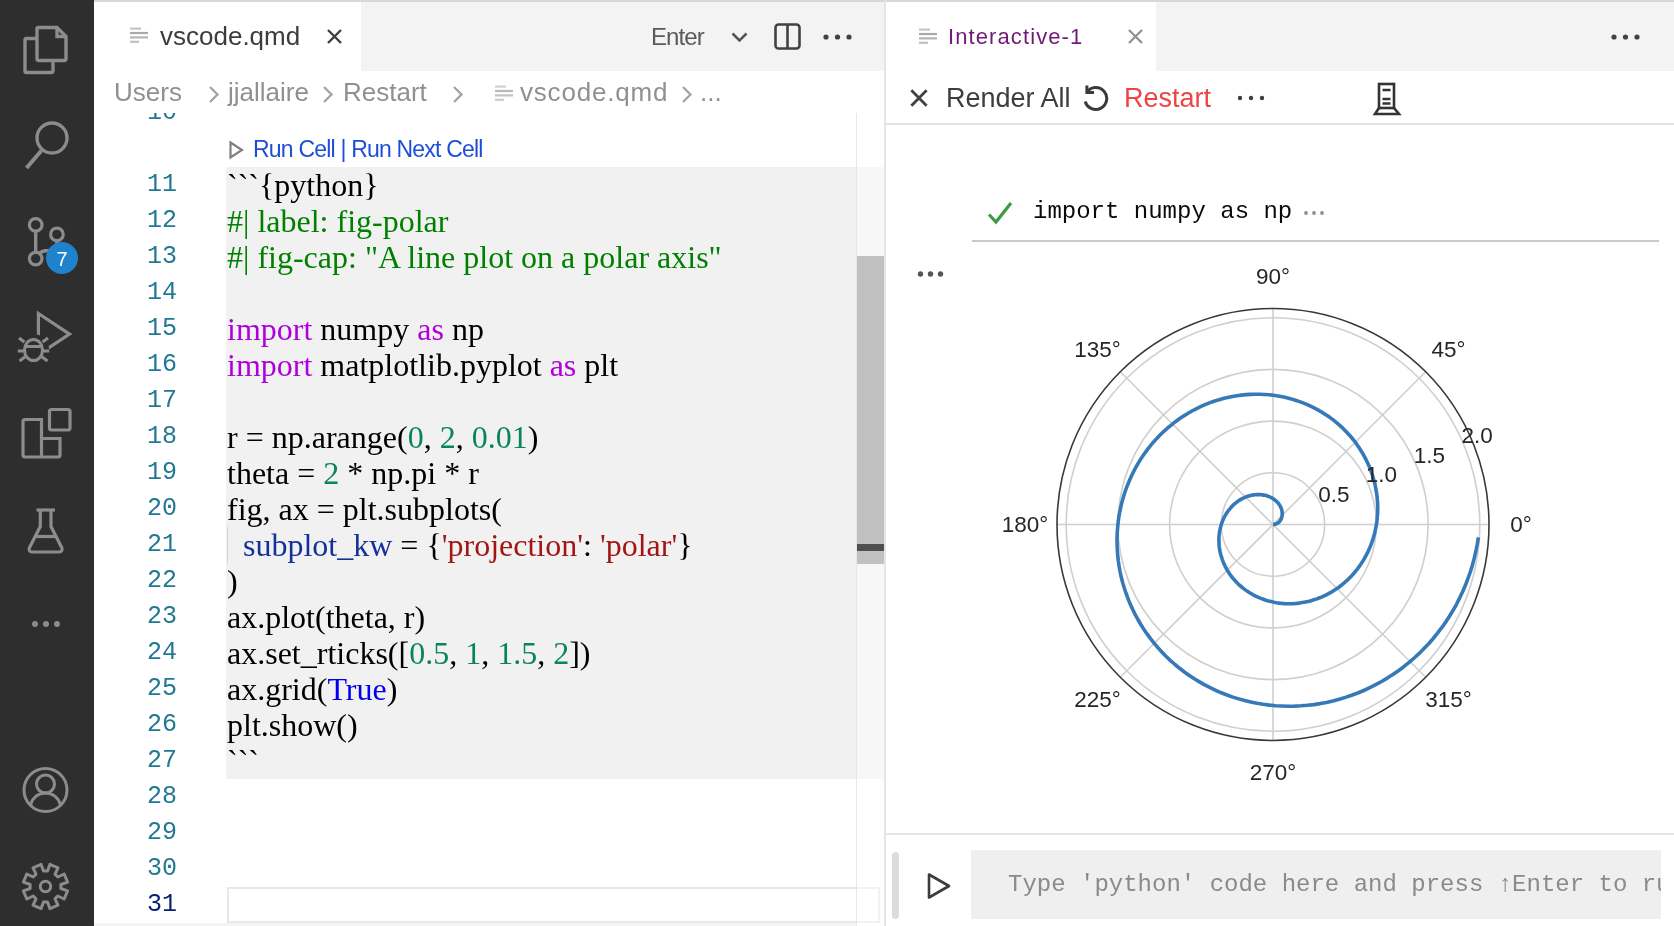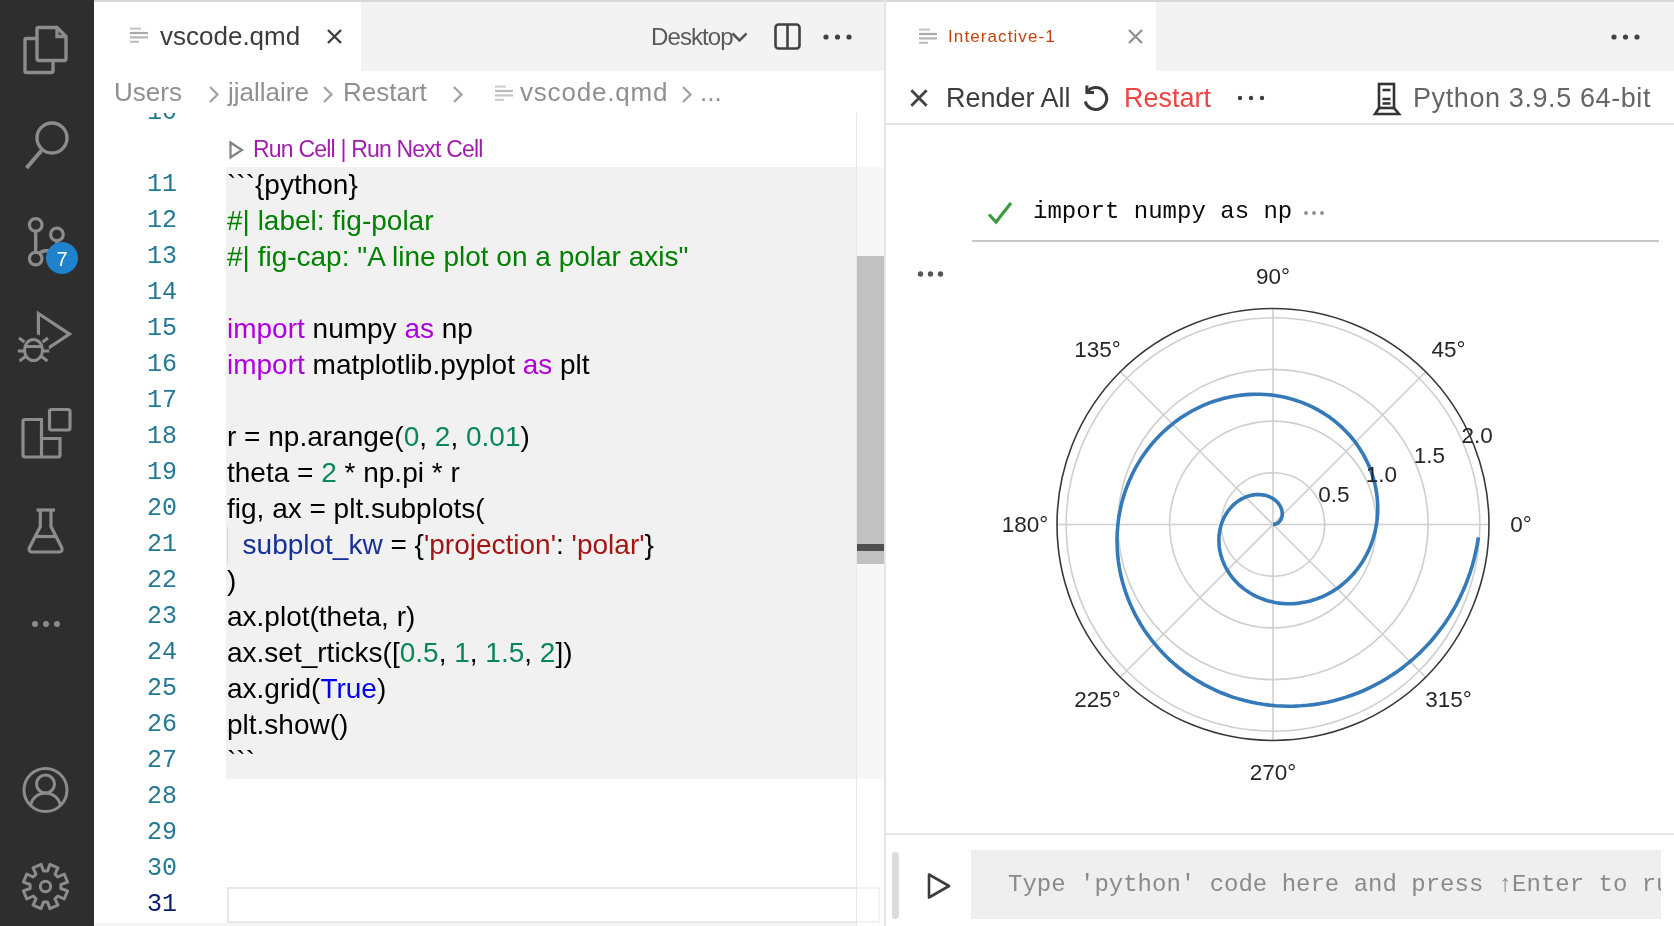--- a/index.html
+++ b/index.html
@@ -1,18 +1,18 @@
 <!DOCTYPE html>
 <html><head><meta charset="utf-8">
 <style>
 *{margin:0;padding:0;box-sizing:border-box}
 html,body{width:1674px;height:926px;overflow:hidden;background:#fff;font-family:"Liberation Sans",sans-serif}
 .abs{position:absolute}
 #page{position:relative;width:1674px;height:926px}
-.crow{position:absolute;height:36px;line-height:36px;font-family:Liberation Sans, sans-serif;font-size:28px;white-space:pre}
+.crow{position:absolute;height:36px;line-height:36px;font-family:Liberation Serif, serif;font-size:32px;white-space:pre}
 .gnum{position:absolute;width:83px;text-align:right;height:36px;line-height:36px;font-family:"Liberation Mono",monospace;font-size:25px;color:#237893;left:94px}
 svg text{font-family:"Liberation Sans",sans-serif}
 .bc{position:absolute;top:71px;height:42px;line-height:42px;font-size:26px;color:#909090}
 </style></head>
 <body>
 <div id="page">
 
 
 <div class="abs" style="left:94px;top:0;width:792px;height:926px;background:#fff"></div>
 
@@ -24,21 +24,21 @@
         <path d="M1 1.6 H12" stroke="#C6C6C6"></path>
         <path d="M1 6 H19"></path>
         <path d="M1 10.4 H19" stroke="#B5B5B5"></path>
         <path d="M1 14.8 H10" stroke="#C0C0C0"></path>
       </g>
     </svg>
 <div class="abs" style="left:160px;top:0;height:71px;line-height:73px;font-size:26px;color:#3C3C3C">vscode.qmd</div>
 <svg style="position:absolute;left:326px;top:28px" width="17" height="17" viewBox="0 0 17 17">
       <path d="M2 2 L15 15 M15 2 L2 15" stroke="#3F3F3F" stroke-width="2.4" fill="none"></path>
     </svg>
-<div class="abs" style="left:651px;top:0;height:71px;line-height:73px;font-size:24px;letter-spacing:-0.9px;color:#5A5A5A">Desktop</div>
+<div class="abs" style="left:651px;top:0;height:71px;line-height:73px;font-size:24px;letter-spacing:-0.9px;color:#5A5A5A">Enter</div>
 <svg class="abs" style="left:731px;top:32px" width="17" height="11" viewBox="0 0 17 11">
       <path d="M1.5 1.5 L8.5 8.5 L15.5 1.5" stroke="#555" stroke-width="2.5" fill="none"></path>
     </svg>
 <svg class="abs" style="left:774px;top:23px" width="27" height="27" viewBox="0 0 27 27">
       <rect x="1.5" y="1.5" width="24" height="24" rx="3" stroke="#424242" stroke-width="2.6" fill="none"></rect>
       <path d="M13.5 2 V25" stroke="#424242" stroke-width="2.6"></path>
     </svg>
 <g></g>
 <svg class="abs" style="left:822px;top:32px" width="32" height="10" viewBox="0 0 32 10">
       <g fill="#424242">
@@ -83,21 +83,21 @@
 <div class="abs" style="left:226px;top:167px;width:658px;height:612px;background:#F1F1F1"></div>
 
 <div class="abs" style="left:94px;top:113px;width:790px;height:813px;overflow:hidden">
   <div class="gnum" style="top:-18px;left:0">10</div>
 </div>
 <div class="gnum" style="top:167px;color:#237893">11</div><div class="gnum" style="top:203px;color:#237893">12</div><div class="gnum" style="top:239px;color:#237893">13</div><div class="gnum" style="top:275px;color:#237893">14</div><div class="gnum" style="top:311px;color:#237893">15</div><div class="gnum" style="top:347px;color:#237893">16</div><div class="gnum" style="top:383px;color:#237893">17</div><div class="gnum" style="top:419px;color:#237893">18</div><div class="gnum" style="top:455px;color:#237893">19</div><div class="gnum" style="top:491px;color:#237893">20</div><div class="gnum" style="top:527px;color:#237893">21</div><div class="gnum" style="top:563px;color:#237893">22</div><div class="gnum" style="top:599px;color:#237893">23</div><div class="gnum" style="top:635px;color:#237893">24</div><div class="gnum" style="top:671px;color:#237893">25</div><div class="gnum" style="top:707px;color:#237893">26</div><div class="gnum" style="top:743px;color:#237893">27</div><div class="gnum" style="top:779px;color:#237893">28</div><div class="gnum" style="top:815px;color:#237893">29</div><div class="gnum" style="top:851px;color:#237893">30</div><div class="gnum" style="top:887px;color:#0B216F">31</div>
 
 <svg class="abs" style="left:228px;top:140px" width="17" height="20" viewBox="0 0 17 20">
       <path d="M2.5 2.5 L14 10 L2.5 17.5 Z" stroke="#808080" stroke-width="2.2" fill="none"></path>
     </svg>
-<div class="abs" style="left:253px;top:131px;height:36px;line-height:36px;font-size:23px;letter-spacing:-0.8px;color:#a21caf">Run Cell | Run Next Cell</div>
+<div class="abs" style="left:253px;top:131px;height:36px;line-height:36px;font-size:23px;letter-spacing:-0.8px;color:#1d4ed8">Run Cell | Run Next Cell</div>
 <div class="crow" style="top:167px;left:227px"><span style="color:#000000">```{python}</span></div><div class="crow" style="top:203px;left:227px"><span style="color:#008000">#| label: fig-polar</span></div><div class="crow" style="top:239px;left:227px"><span style="color:#008000">#| fig-cap: "A line plot on a polar axis"</span></div><div class="crow" style="top:311px;left:227px"><span style="color:#AF00DB">import</span><span style="color:#000000"> numpy </span><span style="color:#AF00DB">as</span><span style="color:#000000"> np</span></div><div class="crow" style="top:347px;left:227px"><span style="color:#AF00DB">import</span><span style="color:#000000"> matplotlib.pyplot </span><span style="color:#AF00DB">as</span><span style="color:#000000"> plt</span></div><div class="crow" style="top:419px;left:227px"><span style="color:#000000">r = np.arange(</span><span style="color:#098658">0</span><span style="color:#000000">, </span><span style="color:#098658">2</span><span style="color:#000000">, </span><span style="color:#098658">0.01</span><span style="color:#000000">)</span></div><div class="crow" style="top:455px;left:227px"><span style="color:#000000">theta = </span><span style="color:#098658">2</span><span style="color:#000000"> * np.pi * r</span></div><div class="crow" style="top:491px;left:227px"><span style="color:#000000">fig, ax = plt.subplots(</span></div><div class="crow" style="top:527px;left:227px"><span style="color:#000000">  </span><span style="color:#16309A">subplot_kw</span><span style="color:#000000"> = {</span><span style="color:#A31515">'projection'</span><span style="color:#000000">: </span><span style="color:#A31515">'polar'</span><span style="color:#000000">}</span></div><div class="crow" style="top:563px;left:227px"><span style="color:#000000">)</span></div><div class="crow" style="top:599px;left:227px"><span style="color:#000000">ax.plot(theta, r)</span></div><div class="crow" style="top:635px;left:227px"><span style="color:#000000">ax.set_rticks([</span><span style="color:#098658">0.5</span><span style="color:#000000">, </span><span style="color:#098658">1</span><span style="color:#000000">, </span><span style="color:#098658">1.5</span><span style="color:#000000">, </span><span style="color:#098658">2</span><span style="color:#000000">])</span></div><div class="crow" style="top:671px;left:227px"><span style="color:#000000">ax.grid(</span><span style="color:#0000EE">True</span><span style="color:#000000">)</span></div><div class="crow" style="top:707px;left:227px"><span style="color:#000000">plt.show()</span></div><div class="crow" style="top:743px;left:227px"><span style="color:#000000">```</span></div>
 
 <div class="abs" style="left:227px;top:527px;width:1px;height:36px;background:#D6D6D6"></div>
 
 <div class="abs" style="left:227px;top:887px;width:653px;height:36px;border:2px solid #E8E8E8"></div>
 <div class="abs" style="left:94px;top:923px;width:762px;height:3px;background:#F3F3F3"></div>
 
 <div class="abs" style="left:857px;top:113px;width:27px;height:813px;background:rgba(255,255,255,0.45)"></div>
 <div class="abs" style="left:856px;top:113px;width:1px;height:813px;background:#E7E7E7"></div>
 <div class="abs" style="left:857px;top:256px;width:27px;height:308px;background:#C1C1C1"></div>
@@ -111,21 +111,21 @@
 <div class="abs" style="left:886px;top:0;width:788px;height:71px;background:#F3F3F3;border-top:2px solid #D8D8D8"></div>
 <div class="abs" style="left:886px;top:2px;width:270px;height:69px;background:#fff"></div>
 <svg style="position:absolute;left:918px;top:28px;opacity:1.0" width="20" height="18" viewBox="0 0 20 18">
       <g stroke="#A9A9A9" stroke-width="2.2" fill="none">
         <path d="M1 1.6 H12" stroke="#C6C6C6"></path>
         <path d="M1 6 H19"></path>
         <path d="M1 10.4 H19" stroke="#B5B5B5"></path>
         <path d="M1 14.8 H10" stroke="#C0C0C0"></path>
       </g>
     </svg>
-<div class="abs" style="left:948px;top:0;height:71px;line-height:73px;font-size:17px;letter-spacing:1.1px;color:#c2410c">Interactive-1</div>
+<div class="abs" style="left:948px;top:0;height:71px;line-height:73px;font-size:22px;letter-spacing:1.1px;color:#701a75">Interactive-1</div>
 <svg style="position:absolute;left:1127px;top:28px" width="17" height="17" viewBox="0 0 17 17">
       <path d="M2 2 L15 15 M15 2 L2 15" stroke="#8F8F8F" stroke-width="2.2" fill="none"></path>
     </svg>
 <svg class="abs" style="left:1610px;top:32px" width="32" height="10" viewBox="0 0 32 10">
       <g fill="#424242">
         <circle cx="4" cy="5" r="2.6"></circle>
         <circle cx="15.5" cy="5" r="2.6"></circle>
         <circle cx="27" cy="5" r="2.6"></circle>
       </g>
     </svg>
@@ -148,21 +148,20 @@
         <circle cx="25" cy="5" r="2.2"></circle>
       </g>
     </svg>
 <svg class="abs" style="left:1372px;top:82px" width="30" height="34" viewBox="0 0 30 34">
       <g stroke="#333" stroke-width="2.6" fill="none">
         <rect x="7" y="2" width="15" height="24"></rect>
         <path d="M10.5 8 H18.5 M10.5 17 H18.5 M10.5 21.5 H18.5"></path>
         <path d="M7 26 L3 32 H27 L22 26"></path>
       </g>
     </svg>
-<div class="abs" style="left:1413px;top:71px;height:54px;line-height:54px;font-size:27px;letter-spacing:0.6px;color:#666666">Python 3.9.5 64-bit</div>
 
 
 <svg class="abs" style="left:985px;top:198px" width="30" height="30" viewBox="0 0 30 30">
       <path d="M4 16.5 L11 24 L26 5" stroke="#3F9B3F" stroke-width="3.2" fill="none"></path>
     </svg>
 <div class="abs" style="left:1033px;top:194px;height:36px;line-height:36px;font-family:'Liberation Mono',monospace;font-size:24px;color:#0A0A0A">import numpy as np</div>
 <svg class="abs" style="left:1303px;top:209px" width="24" height="8" viewBox="0 0 24 8">
       <g fill="#8F8F8F">
         <circle cx="3" cy="4" r="1.9"></circle>
         <circle cx="11" cy="4" r="1.9"></circle>

